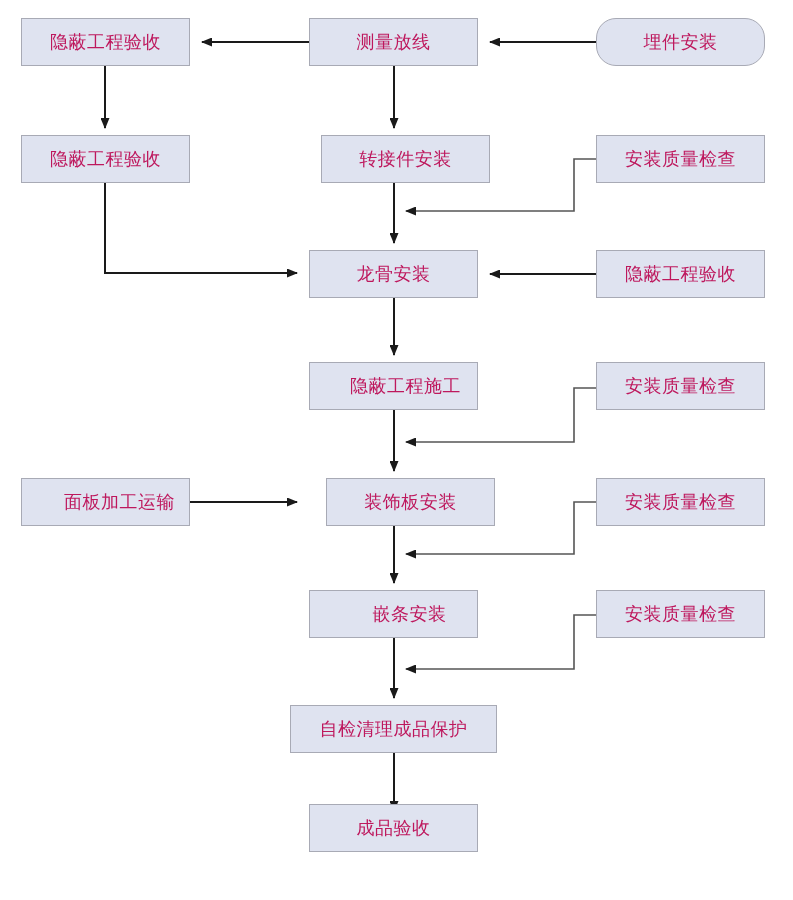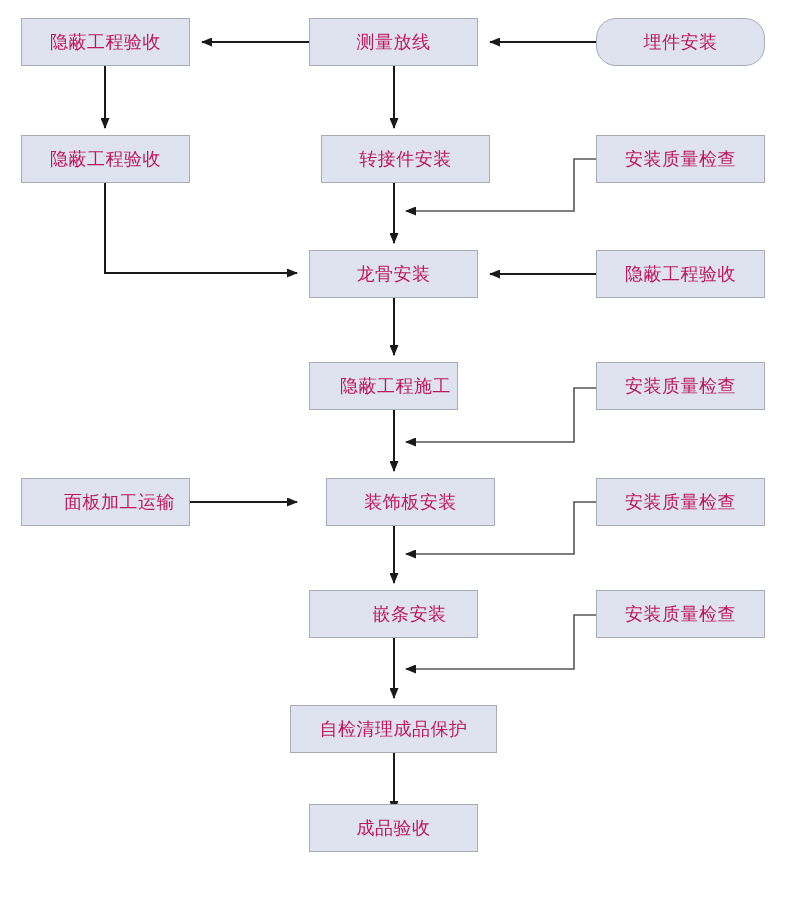--- a/index.html
+++ b/index.html
@@ -151,21 +151,21 @@
   </div>
 
   <div class="node" style="left:309px; top:250px; width:169px; height:48px;">
     <span>龙骨安装</span>
   </div>
 
   <div class="node" style="left:596px; top:250px; width:169px; height:48px;">
     <span>隐蔽工程验收</span>
   </div>
 
-  <div class="node" style="left:309px; top:362px; width:149px; height:48px;padding-left:24px;">
+  <div class="node" style="left:309px; top:362px; width:169px; height:48px;padding-left:24px;">
     <span>隐蔽工程施工</span>
   </div>
 
   <div class="node" style="left:596px; top:362px; width:169px; height:48px;">
     <span>安装质量检查</span>
   </div>
 
   <div class="node" style="left:21px; top:478px; width:169px; height:48px;padding-left:28px;">
     <span>面板加工运输</span>
   </div>

